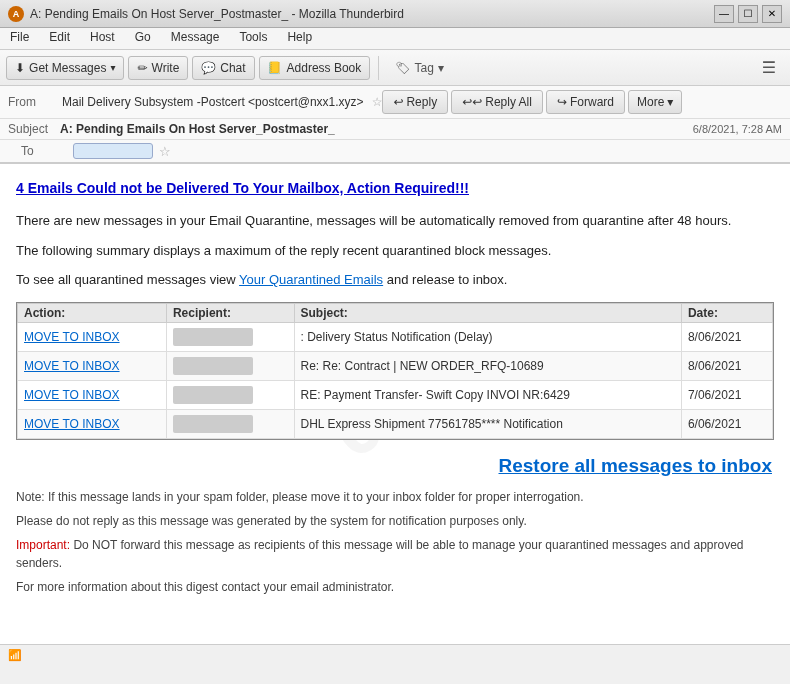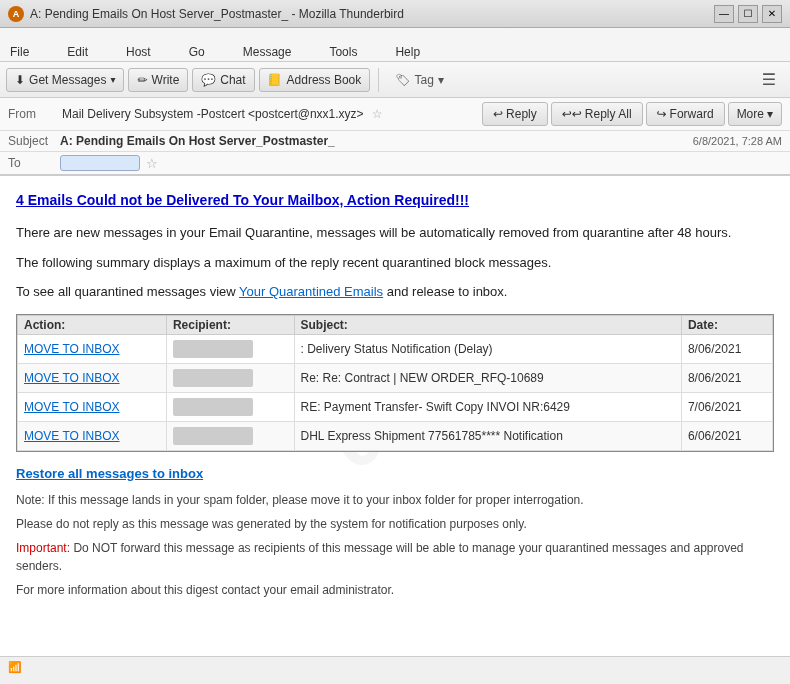--- a/index.html
+++ b/index.html
@@ -17,25 +17,25 @@
     }
     .title-bar-left { display: flex; align-items: center; gap: 6px; font-size: 12px; }
     .title-bar-icon { width: 16px; height: 16px; background: #cc6600; border-radius: 50%; display: inline-flex; align-items: center; justify-content: center; color: white; font-size: 9px; font-weight: bold; }
     .title-bar-title { font-size: 12px; color: #333; }
     .title-bar-controls { display: flex; gap: 4px; }
     .title-btn { width: 20px; height: 18px; background: #d4d4d4; border: 1px solid #999; font-size: 10px; display: flex; align-items: center; justify-content: center; cursor: pointer; }
 
     
     .menu-bar {
       background: #f5f5f5;
-      height: 34px;
+      height: 22px;
       display: flex;
-      align-items: flex-end;
+      align-items: flex-start;
       padding: 0 6px;
-      gap: 30px;
+      gap: 12px;
       border-bottom: 1px solid #ccc;
     }
     .menu-item { font-size: 12px; color: #333; cursor: pointer; padding: 2px 4px; }
 
     
     .toolbar {
       background: linear-gradient(to bottom, #f8f8f8, #ececec);
       height: 36px;
       display: flex;
       align-items: center;
@@ -74,21 +74,21 @@
       padding: 3px 8px;
       display: flex; justify-content: space-between; align-items: center;
     }
     .subject-text { font-size: 12px; color: #333; font-weight: bold; flex: 1; }
     .date-text { font-size: 11px; color: #666; white-space: nowrap; }
 
     
     .to-row {
       background: #f9f9f9;
       border-bottom: 2px solid #ccc;
-      padding: 3px 8px;
+      padding: 3px 21px;
       display: flex; align-items: center;
     }
 
     
     .email-body {
       background: white;
       padding: 14px 16px;
       overflow-y: auto;
       height: 480px;
       font-size: 13px;
@@ -149,24 +149,24 @@
     .quarantine-table td {
       border: 1px solid #ddd;
       padding: 5px 6px;
       color: #333;
       background: white;
     }
     .quarantine-table tr:nth-child(even) td { background: #f9f9f9; }
     .move-to-inbox { color: #0066cc; text-decoration: underline; cursor: pointer; font-size: 12px; }
 
     .restore-link {
-      text-align: left;
+      text-align: right;
       color: #0066cc;
       font-weight: bold;
-      font-size: 13px;
+      font-size: 19px;
       text-decoration: underline;
       cursor: pointer;
       margin: 4px 2px 8px 0;
     }
 
     .note-text { font-size: 12px; color: #444; margin-bottom: 6px; }
     .important-label { color: #cc0000; font-weight: normal; }
 
     
     .status-bar {
@@ -225,21 +225,21 @@
   </button>
   <div class="toolbar-separator"></div>
   <button class="toolbar-tag-btn">
     <span>🏷</span>
     <span>Tag</span>
     <span>▾</span>
   </button>
   <div class="hamburger-btn">☰</div>
 </div>
 
-<div style="background:#f9f9f9; border-bottom:1px solid #ddd; display:flex; align-items:center; justify-content:space-between; padding: 4px 8px;">
+<div style="background:#f9f9f9; border-bottom:1px solid #ddd; display:flex; align-items:center; justify-content:flex-start; padding: 4px 8px;">
   <div style="display:flex; align-items:center; gap:4px; font-size:12px;">
     <span style="color:#666; width:50px;">From</span>
     <span style="color:#333;">Mail Delivery Subsystem -Postcert &lt;postcert@nxx1.xyz&gt;</span>
     <span style="color:#aaa; cursor:pointer; margin-left:4px;">☆</span>
   </div>
   <div style="display:flex; align-items:center; gap:3px;">
     <button class="action-btn">
       <span>↩</span>
       <span>Reply</span>
     </button>

